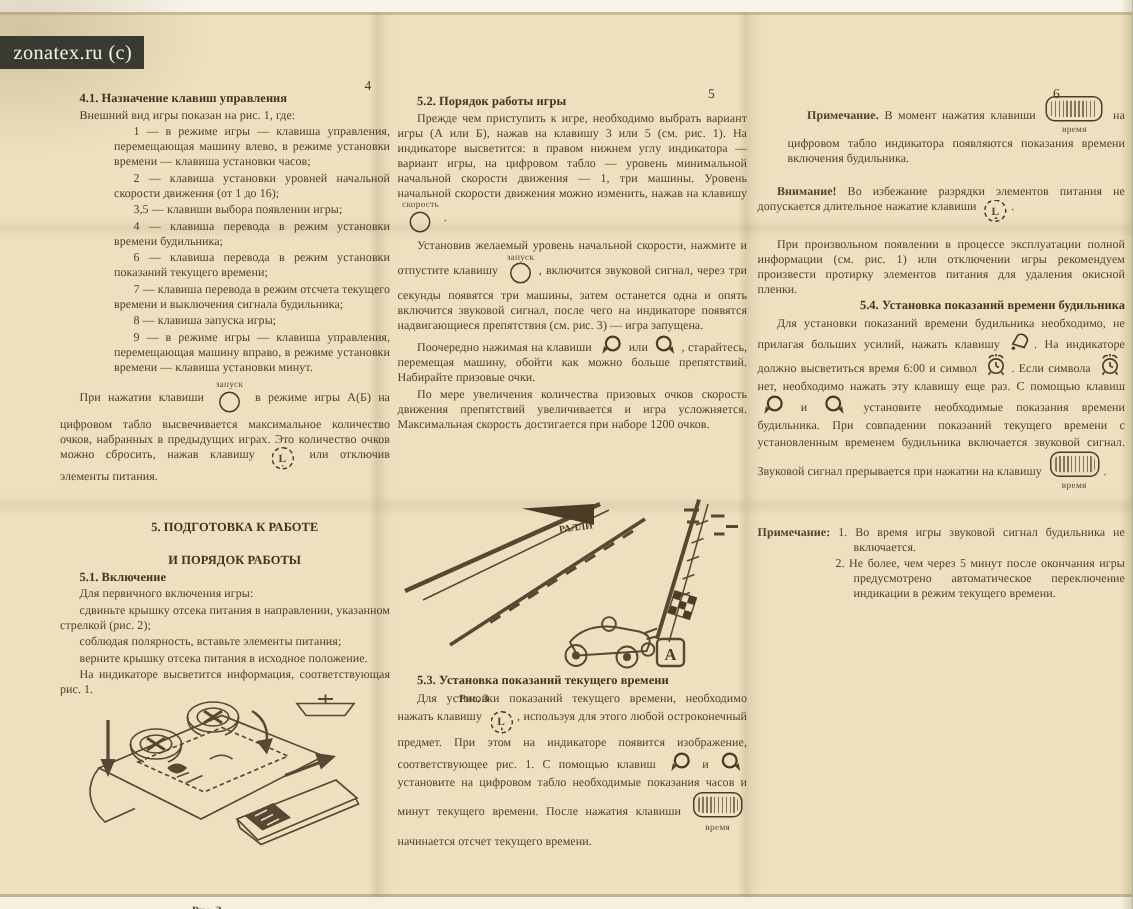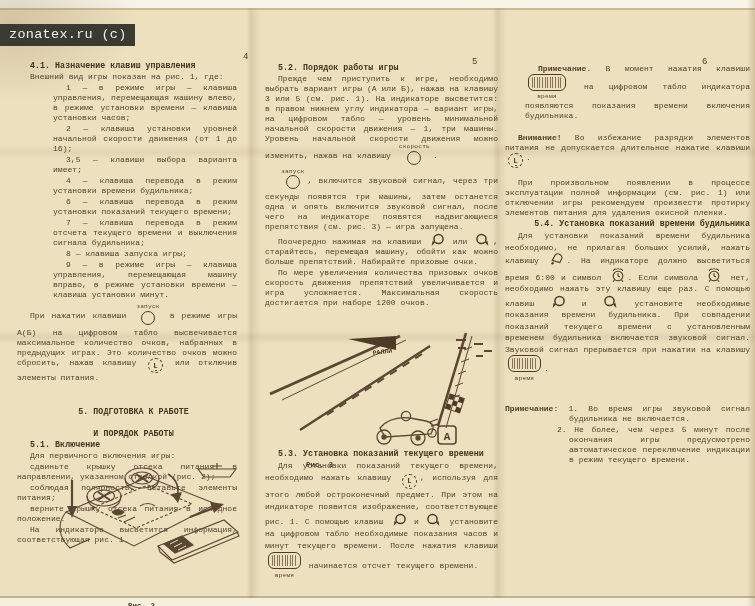--- a/index.html
+++ b/index.html
@@ -1,17 +1,17 @@
 <!DOCTYPE html>
 <html><head>
 <meta charset="utf-8">
 <style>
   html,body{margin:0;padding:0;background:#888;}
   .page{position:relative;width:755px;height:606px;overflow:hidden;
-    background:#ece0bf;font-family:Liberation Mono, monospace;color:#53402d;}
+    background:#ece0bf;font-family:Liberation Serif, serif;color:#53402d;}
   
   .edge-top{position:absolute;left:0;top:0;right:0;height:8px;background:#f8f4e7;border-bottom:2px solid #cbbc97;}
   .edge-bottom{position:absolute;left:0;top:596px;right:0;height:10px;background:#f5efdd;border-top:2px solid #c4b38d;}
   .edge-right{position:absolute;right:0;top:0;bottom:0;width:8px;background:linear-gradient(90deg,rgba(0,0,0,0),rgba(130,105,60,.25));}
   .vfold{position:absolute;top:8px;bottom:8px;width:16px;background:linear-gradient(90deg,rgba(0,0,0,0),rgba(125,100,55,.16),rgba(125,100,55,.05),rgba(0,0,0,0));}
   .hfold{position:absolute;left:0;right:0;height:14px;background:linear-gradient(180deg,rgba(0,0,0,0),rgba(125,100,55,.10),rgba(0,0,0,0));}
   .crumple{position:absolute;left:0;top:0;width:150px;height:110px;background:radial-gradient(ellipse at 10% 20%,rgba(120,95,55,.22),rgba(0,0,0,0) 65%);}
   .watermark{position:absolute;left:0;top:24px;height:22px;line-height:22px;padding:0 8px 0 9px;
     background:#3a3a31;color:#f1f1ec;font-size:13.5px;letter-spacing:.3px;}
   .pnum{position:absolute;font-size:9px;color:#4c3b28;}
@@ -54,26 +54,26 @@
   <div class="hfold" style="top:145px"></div>
   <div class="hfold" style="top:330px"></div>
   <div class="crumple"></div>
 
   <div class="watermark">zonatex.ru (c)</div>
 
   <div class="pnum" style="left:243px;top:52px">4</div>
   <div class="pnum" style="left:472px;top:57px">5</div>
   <div class="pnum" style="left:702px;top:57px">6</div>
 
-  <div class="col" style="left:17px;top:61px;width:220px">
+  <div class="col" style="left:40px;top:61px;width:220px">
     <p class="h h41">4.1. Назначение клавиш управления</p>
     <p>Внешний вид игры показан на рис. 1, где:</p>
     <p class="li"><span>1 —</span> <span>в режиме игры — клавиша управления, перемещающая машину влево, в режиме установки времени — клавиша установки часов;</span></p>
     <p class="li"><span>2 —</span> <span>клавиша установки уровней начальной скорости движения (от 1 до 16);</span></p>
-    <p class="li"><span>3,5 —</span> <span>клавиши выбора варианта имеет;</span></p>
+    <p class="li"><span>3,5 —</span> <span>клавиши выбора появлении игры;</span></p>
     <p class="li"><span>4 —</span> <span>клавиша перевода в режим установки времени будильника;</span></p>
     <p class="li"><span>6 —</span> <span>клавиша перевода в режим установки показаний текущего времени;</span></p>
     <p class="li"><span>7 —</span> <span>клавиша перевода в режим отсчета текущего времени и выключения сигнала будильника;</span></p>
     <p class="li"><span>8 —</span> <span>клавиша запуска игры;</span></p>
     <p class="li"><span>9 —</span> <span>в режиме игры — клавиша управления, перемещающая машину вправо, в режиме установки времени — клавиша установки минут.</span></p>
     <p style="margin-top:4px">
       <span>При нажатии клавиши</span>
       <span class="stack"><span class="klabel">запуск</span><span class="kc"></span></span>
       <span>в режиме игры А(Б) на цифровом табло высвечивается максимальное количество очков, набранных в предыдущих играх. Это количество очков можно сбросить, нажав клавишу</span>
       <span class="kreset">
@@ -123,20 +123,21 @@
   </svg>
   <div class="figcap" style="left:128px;top:574px">Рис. 2</div>
 
   <div class="col" style="left:265px;top:63px;width:233px">
     <p class="h h52">5.2. Порядок работы игры</p>
     <p>
       <span>Прежде чем приступить к игре, необходимо выбрать вариант игры (А или Б), нажав на клавишу 3 или 5 (см. рис. 1). На индикаторе высветится: в правом нижнем углу индикатора — вариант игры, на цифровом табло — уровень минимальной начальной скорости движения — 1, три машины. Уровень начальной скорости движения можно изменить, нажав на клавишу</span>
       <span class="stack"><span class="klabel">скорость</span><span class="kc"></span></span><span>.</span>
     </p>
     <p>
+      <span>Установив желаемый уровень начальной скорости, нажмите и отпустите клавишу</span>
       <span class="stack"><span class="klabel">запуск</span><span class="kc"></span></span><span>, включится звуковой сигнал, через три секунды появятся три машины, затем останется одна и опять включится звуковой сигнал, после чего на индикаторе появятся надвигающиеся препятствия (см. рис. 3) — игра запущена.</span>
     </p>
     <p>
       <span>Поочередно нажимая на клавиши</span>
       <svg class="ksvg" width="16" height="14" viewBox="0 0 16 14">
           <circle cx="9.5" cy="6" r="4.6" fill="none" stroke="#4d3b28" stroke-width="1.5"></circle>
           <path d="M2.6 13 L6 9.6 L3.6 7.8 Z" fill="#4d3b28"></path>
         </svg>
       <span>или</span>
       <svg class="ksvg" width="16" height="14" viewBox="0 0 16 14">

